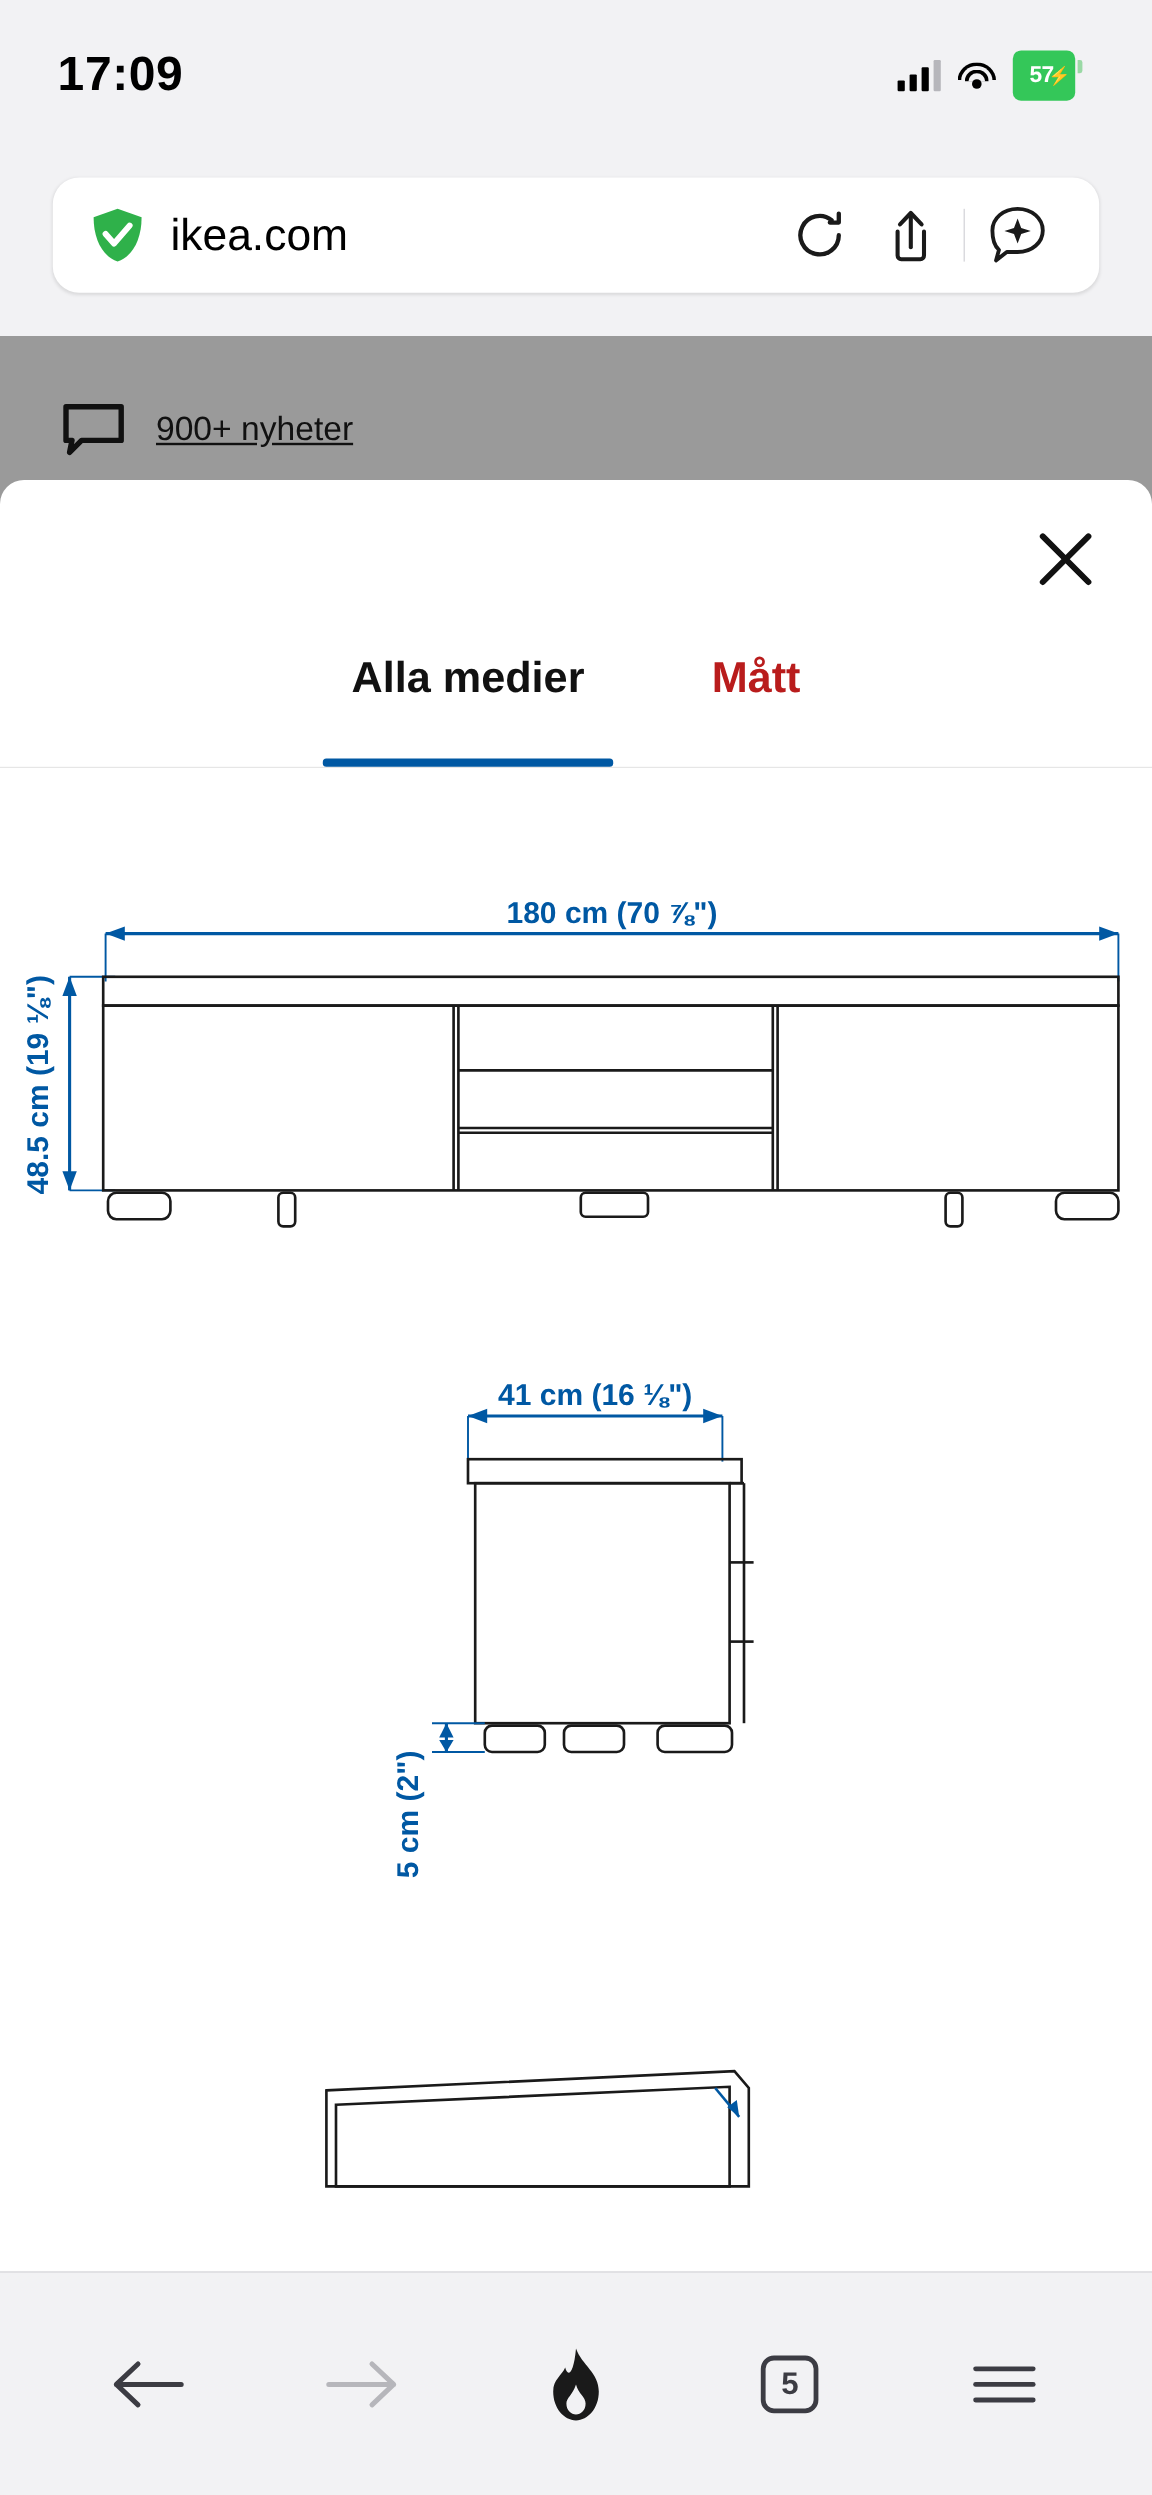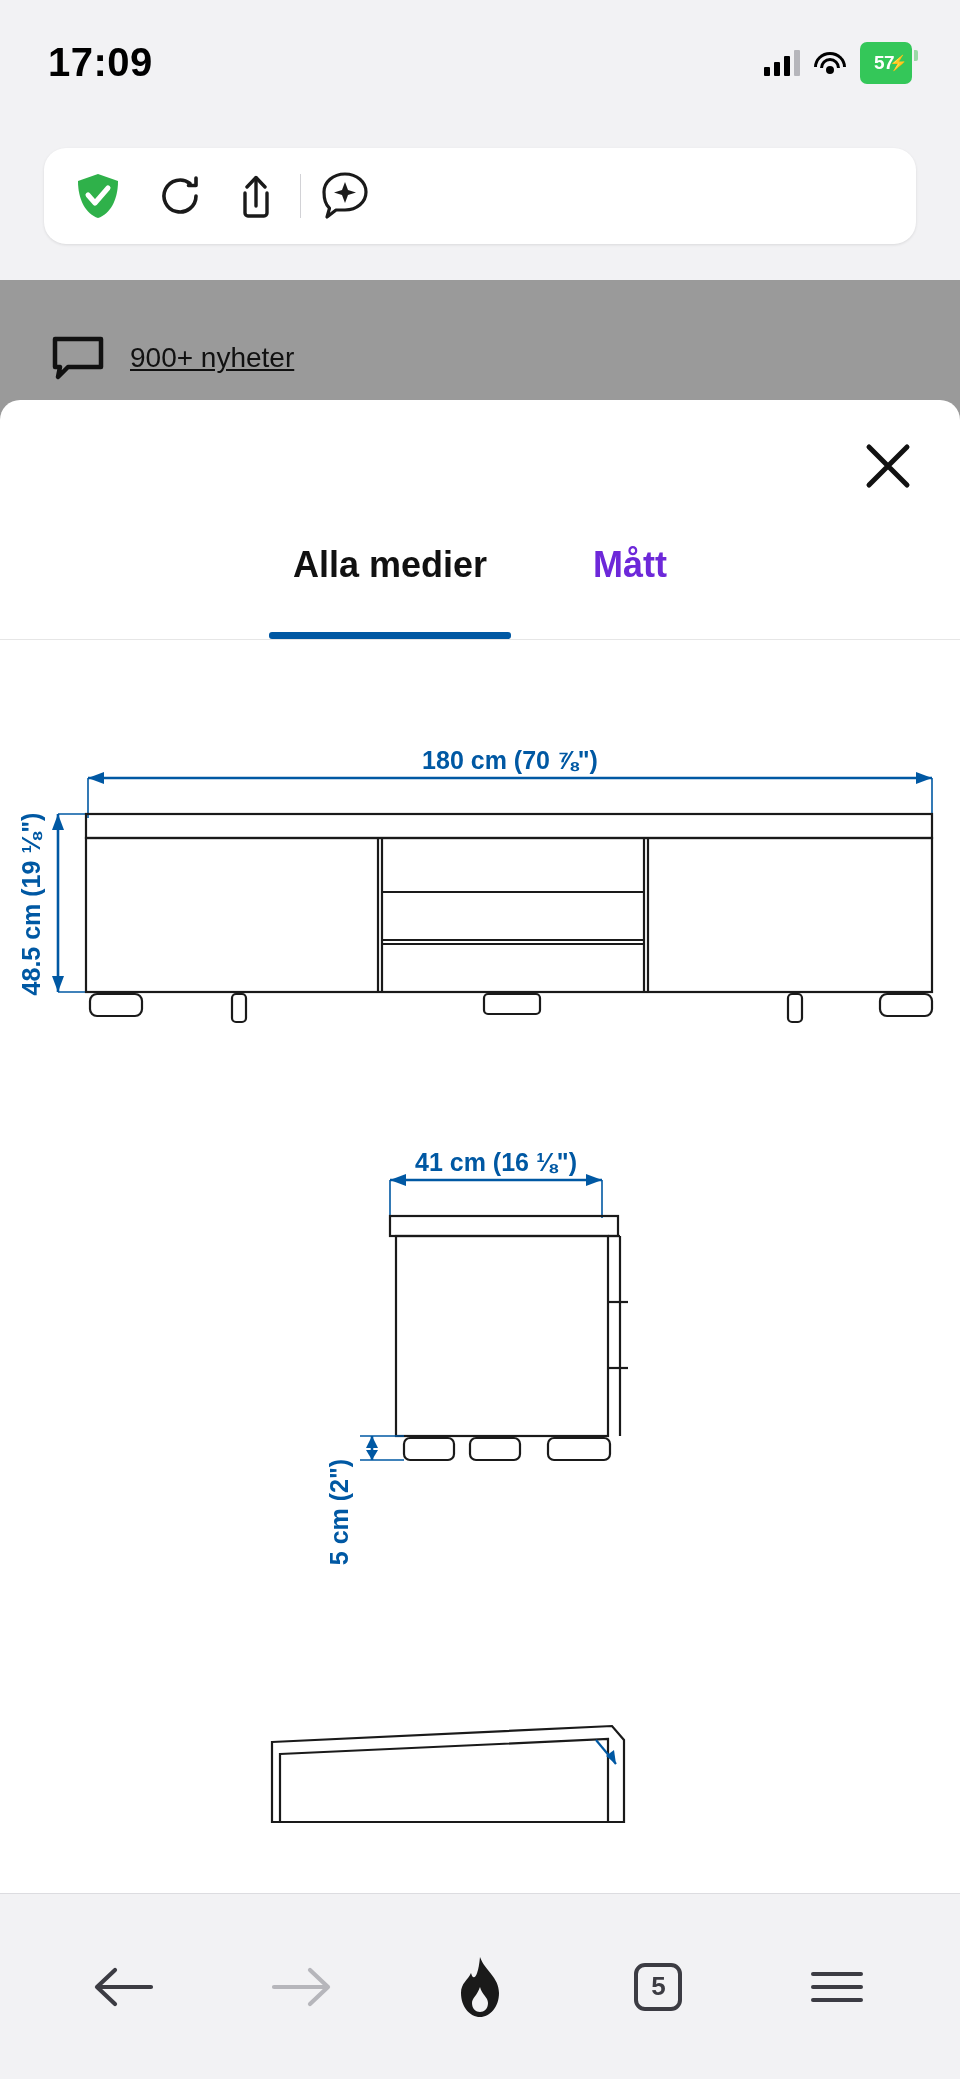--- a/index.html
+++ b/index.html
@@ -11,21 +11,21 @@
     overflow: hidden;
   }
   .screen {
     position: relative;
     width: 960px; height: 2079px;
     background: #f2f2f4;
   }
 
   
   .statusbar {
-    position: absolute; top: 0; left: 0; right: 0; height: 110px;
+    position: absolute; top: 0; left: 0; right: 16px; height: 110px;
     display: flex; align-items: center; justify-content: space-between;
     padding: 0 48px;
   }
   .clock {
     font-size: 40px; font-weight: bold; color: #000;
     letter-spacing: 0.5px;
     margin-top: 14px;
   }
   .status-right {
     display: flex; align-items: center; gap: 14px; margin-top: 16px;
@@ -114,21 +114,21 @@
   }
   .tabs {
     position: absolute; top: 140px; left: 0; right: 0;
     display: flex; justify-content: center; gap: 90px;
     border-bottom: 1px solid #e6e6e6;
     padding-bottom: 0;
     height: 100px;
   }
   .tab {
     position: relative;
-    font-size: 36px; font-weight: bold; color: #6d28d9;
+    font-size: 36px; font-weight: bold; color: #b91c1c;
     padding: 4px 8px 44px 8px;
   }
   .tab.active { color: #111; }
   .tab.active:after {
     content: ""; position: absolute; left: -16px; right: -16px; bottom: 0;
     height: 7px; background: #0058a3; border-radius: 3px;
   }
 
   
   .media-area {
@@ -186,20 +186,21 @@
     </div>
   </div>
 
   <div class="urlbar">
     <div class="shield">
       <svg width="48" height="48" viewBox="0 0 48 48">
         <path d="M24 2 L44 9 C44 28 36 42 24 46 C12 42 4 28 4 9 Z" fill="#2fb14a"></path>
         <path d="M14 23 L21 31 L34 16" fill="none" stroke="#ffffff" stroke-width="5" stroke-linecap="round" stroke-linejoin="round"></path>
       </svg>
     </div>
+    <div class="url-host">ikea.com</div>
     <div class="url-actions">
       <div class="icon-btn">
         <svg width="48" height="48" viewBox="0 0 48 48">
           <path d="M40 24 A16 16 0 1 1 34 11.5" fill="none" stroke="#1a1a1a" stroke-width="3.6" stroke-linecap="round"></path>
           <path d="M40 6 L40 13.5 L32.5 13.5" fill="none" stroke="#1a1a1a" stroke-width="3.6" stroke-linecap="round" stroke-linejoin="round"></path>
         </svg>
       </div>
       <div class="icon-btn">
         <svg width="48" height="48" viewBox="0 0 48 48">
           <path d="M13 21 L13 41 C13 42.7 14.3 44 16 44 L32 44 C33.7 44 35 42.7 35 41 L35 21" fill="none" stroke="#1a1a1a" stroke-width="3.4" stroke-linecap="round"></path>

